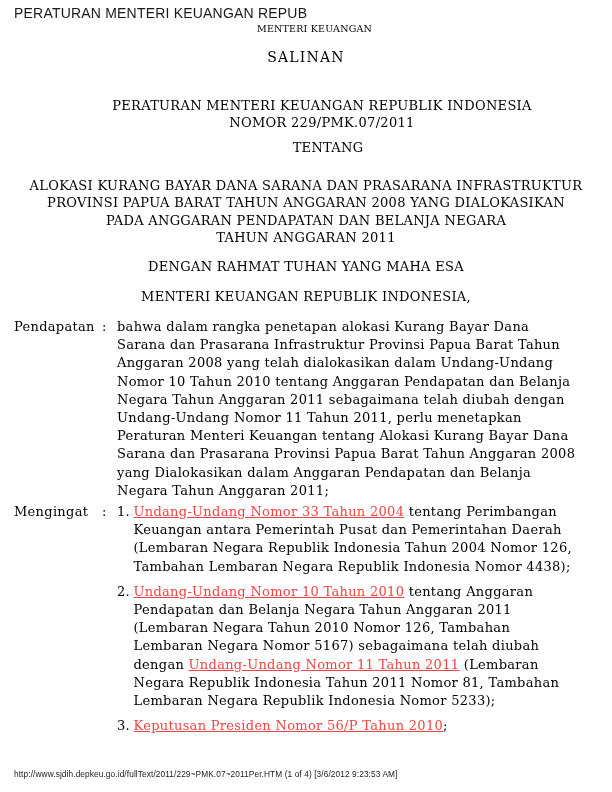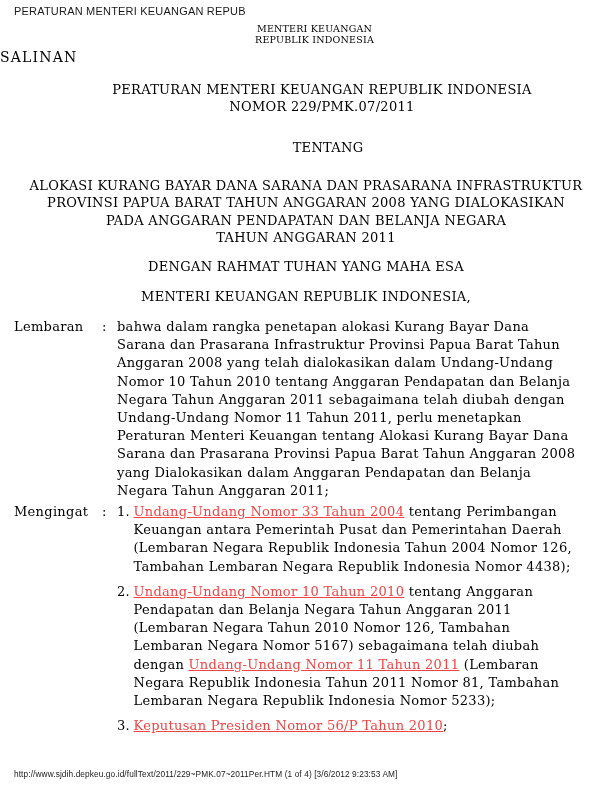--- a/index.html
+++ b/index.html
@@ -11,21 +11,21 @@
     color: #000000;
     font-family: "DejaVu Serif", serif;
     overflow: hidden;
   }
   .sans { font-family: "Liberation Sans", sans-serif; }
 
   .print-header {
     position: absolute;
     top: 5px;
     left: 14px;
-    font-size: 11px;
+    font-size: 14px;
     letter-spacing: 0.2px;
     color: #1a1a1a;
     white-space: nowrap;
   }
 
   .letterhead {
     position: absolute;
     top: 23px;
     left: 0;
     right: 0;
@@ -34,35 +34,35 @@
     line-height: 11.2px;
     letter-spacing: 0.2px;
     margin-left: 17px;
   }
 
   .salinan {
     position: absolute;
     top: 49px;
     left: 0;
     right: 0;
-    text-align: left;
+    text-align: center;
     font-size: 14px;
     letter-spacing: 1.2px;
   }
 
   .centered-block {
     position: absolute;
     left: 0;
     right: 0;
     text-align: center;
     font-size: 13px;
     line-height: 17.3px;
     letter-spacing: 0.3px;
   }
-  .doc-heading   { top: 81px; margin-left: 32px; }
+  .doc-heading   { top: 97px; margin-left: 32px; }
   .tentang       { top: 139px; padding-left: 44px; }
   .subject       { top: 177px; }
   .invocation    { top: 258px; }
   .issuer        { top: 288px; }
 
   .clause {
     position: absolute;
     left: 14px;
     width: 566px;
     display: grid;
@@ -96,21 +96,20 @@
 </style>
 </head>
 <body>
 
 <div class="page">
 
   <div class="print-header sans">PERATURAN MENTERI KEUANGAN REPUB</div>
 
   <div class="letterhead">
     <div>MENTERI KEUANGAN</div>
-    <div>REPUBLIK INDONESIA</div>
   </div>
 
   <div class="salinan">SALINAN</div>
 
   <div class="centered-block doc-heading">
     <div>PERATURAN MENTERI KEUANGAN REPUBLIK INDONESIA</div>
     <div>NOMOR 229/PMK.07/2011</div>
   </div>
 
   <div class="centered-block tentang">TENTANG</div>
@@ -120,21 +119,21 @@
     <div>PROVINSI PAPUA BARAT TAHUN ANGGARAN 2008 YANG DIALOKASIKAN</div>
     <div>PADA ANGGARAN PENDAPATAN DAN BELANJA NEGARA</div>
     <div>TAHUN ANGGARAN 2011</div>
   </div>
 
   <div class="centered-block issuer">MENTERI KEUANGAN REPUBLIK INDONESIA,</div>
 
   <div class="centered-block invocation">DENGAN RAHMAT TUHAN YANG MAHA ESA</div>
 
   <div class="clause menimbang">
-    <div class="clabel">Lembaran</div>
+    <div class="clabel">Pendapatan</div>
     <div class="ccolon">:</div>
     <div class="cbody">bahwa dalam rangka penetapan alokasi Kurang Bayar Dana Sarana dan Prasarana Infrastruktur Provinsi Papua Barat Tahun Anggaran 2008 yang telah dialokasikan dalam Undang-Undang Nomor 10 Tahun 2010 tentang Anggaran Pendapatan dan Belanja Negara Tahun Anggaran 2011 sebagaimana telah diubah dengan Undang-Undang Nomor 11 Tahun 2011, perlu menetapkan Peraturan Menteri Keuangan tentang Alokasi Kurang Bayar Dana Sarana dan Prasarana Provinsi Papua Barat Tahun Anggaran 2008 yang Dialokasikan dalam Anggaran Pendapatan dan Belanja Negara Tahun Anggaran 2011;</div>
   </div>
 
   <div class="clause mengingat">
     <div class="clabel">Mengingat</div>
     <div class="ccolon">:</div>
     <div class="cbody">
 
       <div class="legal-item">

